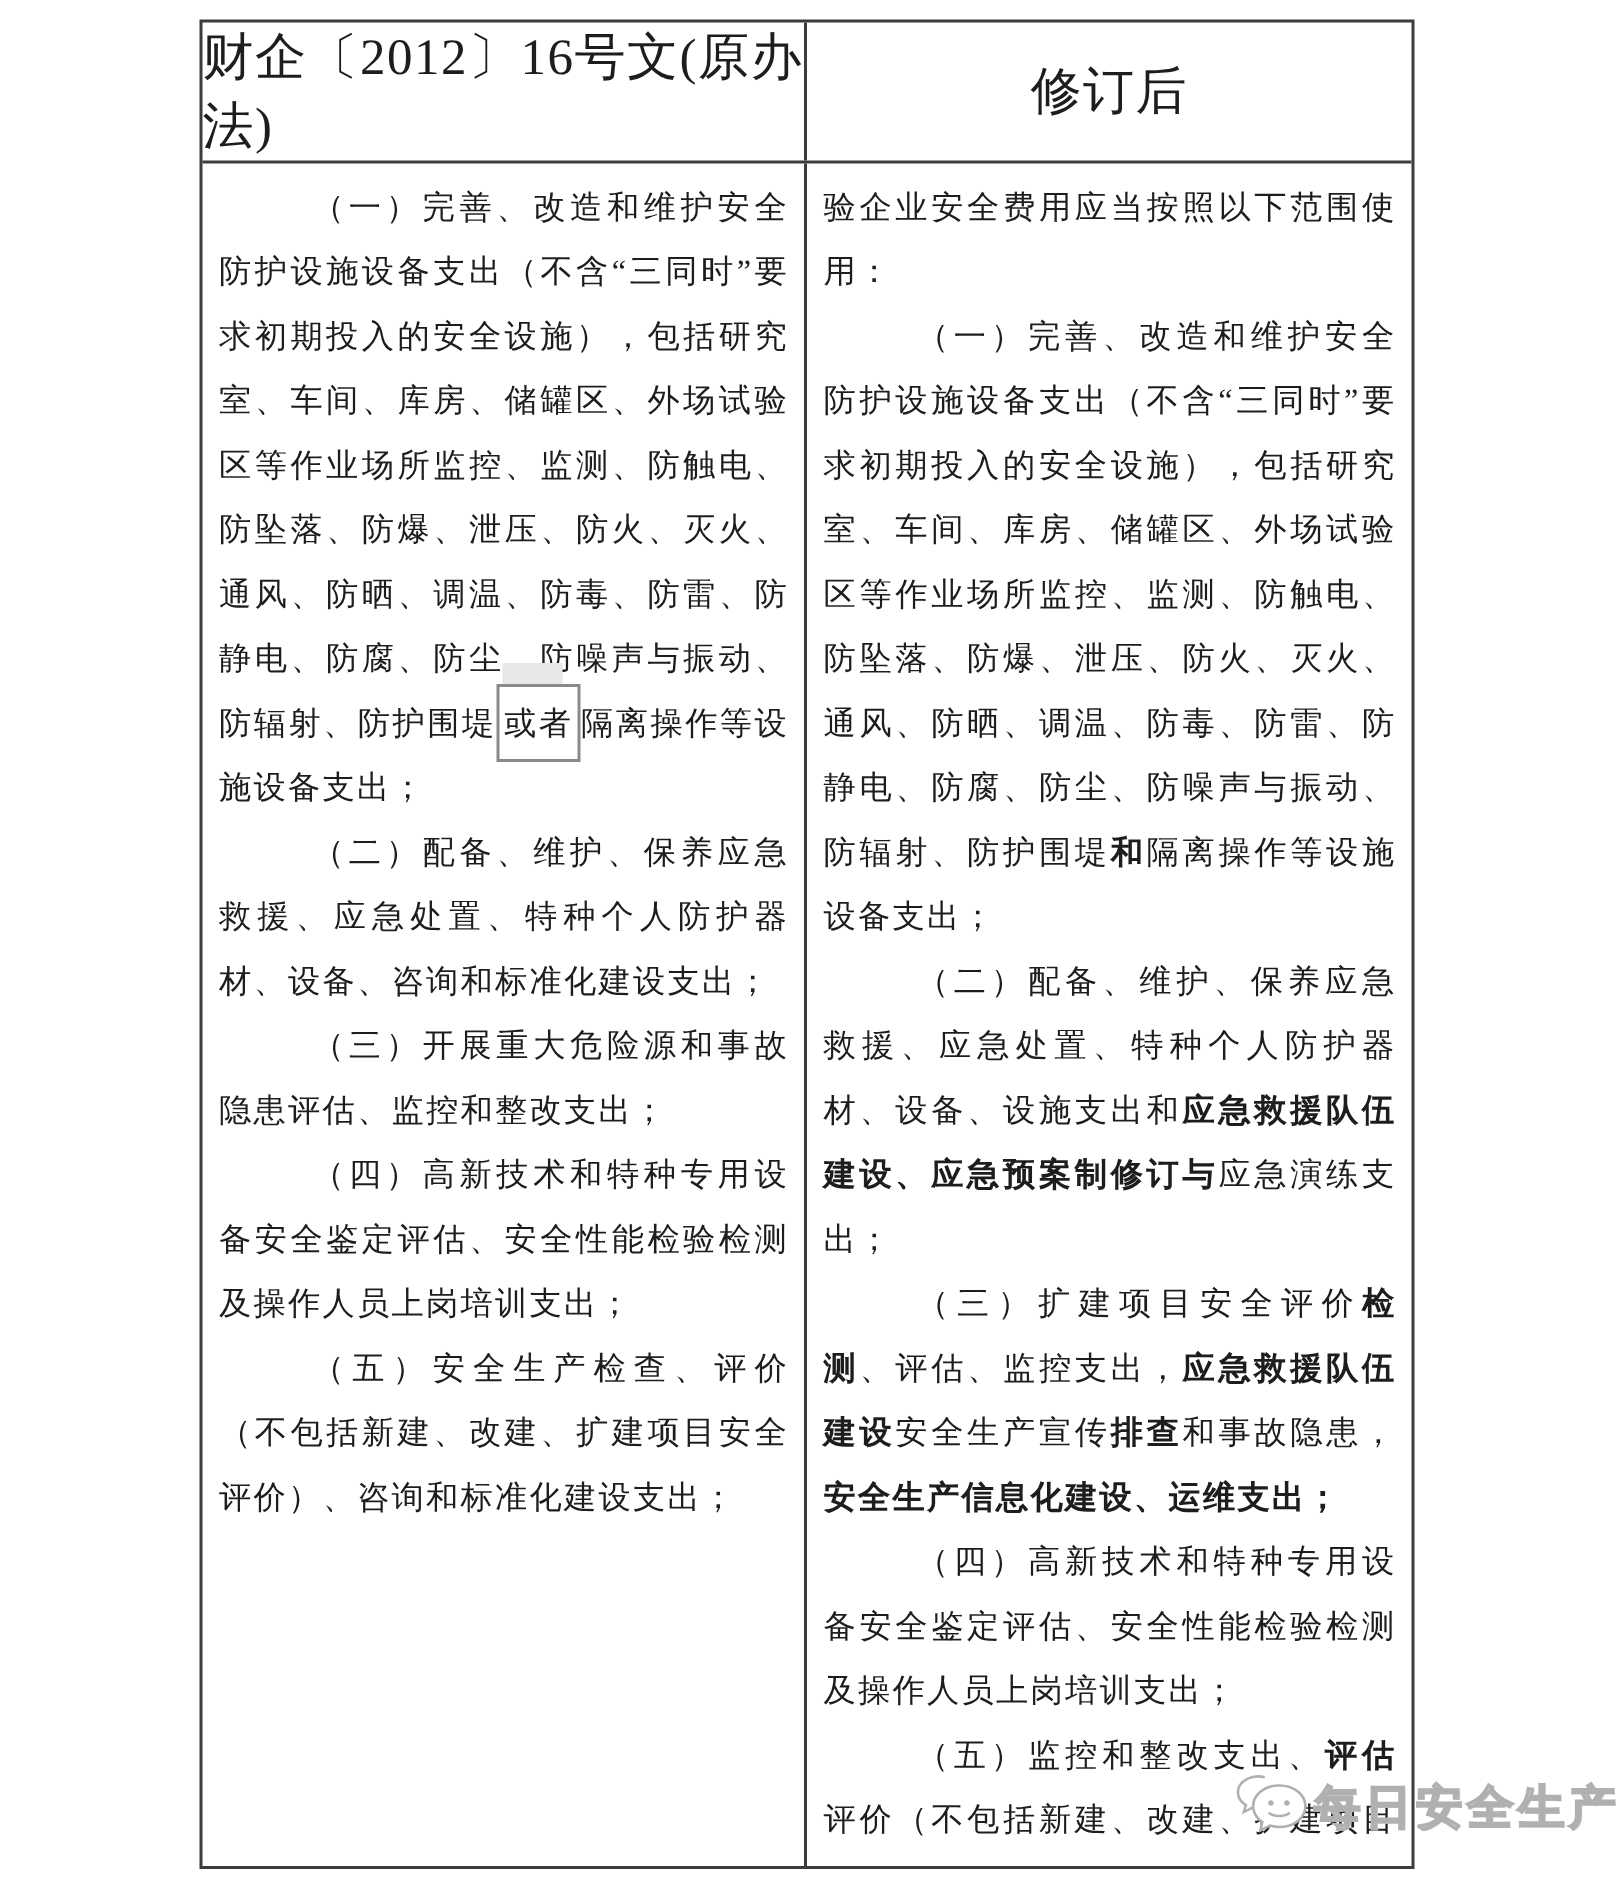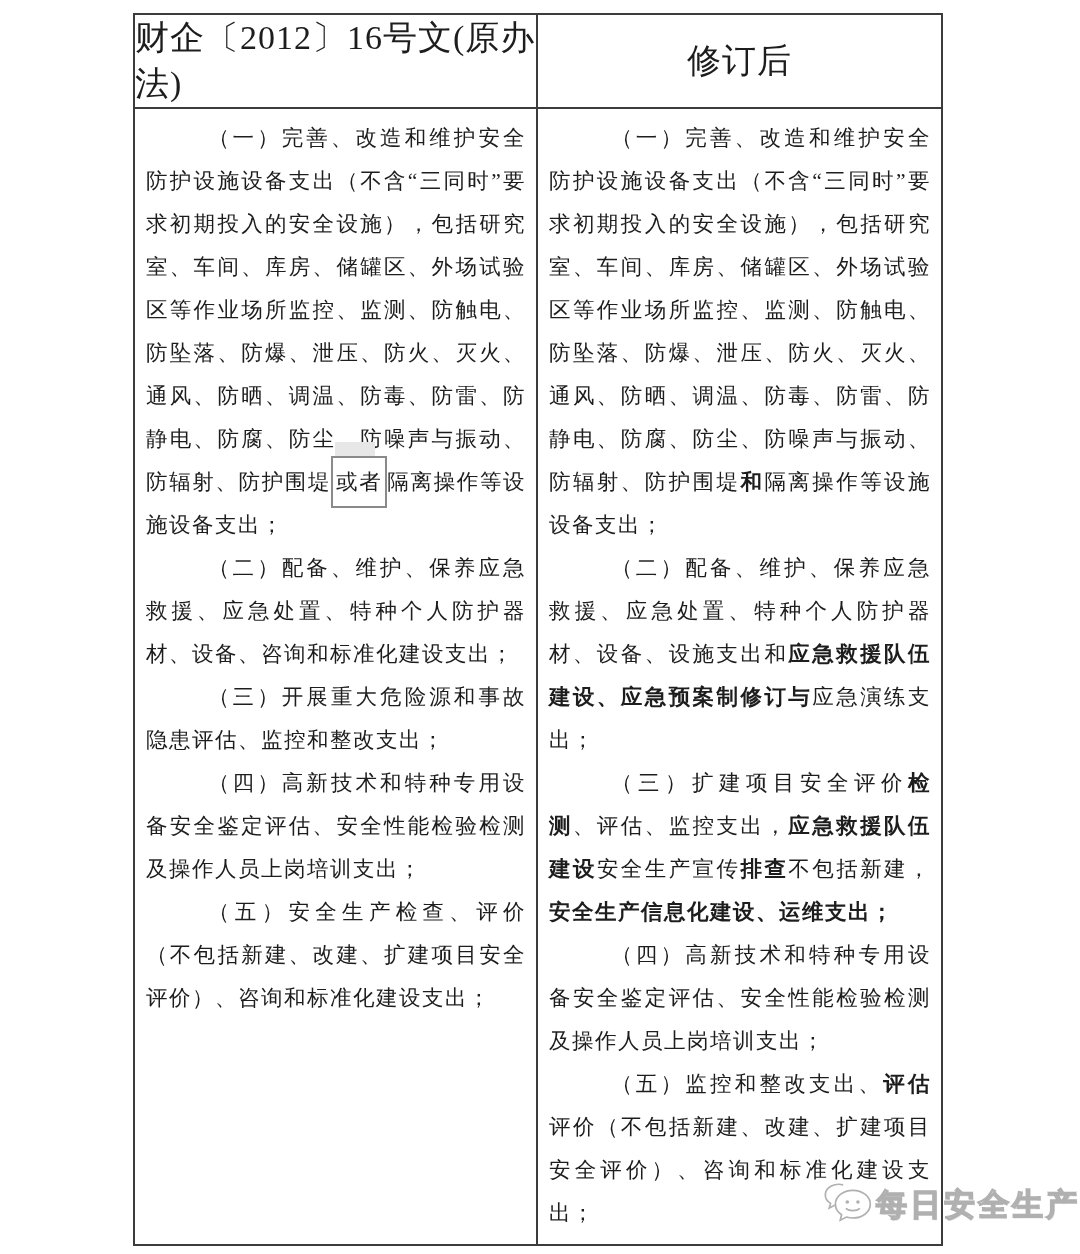--- a/index.html
+++ b/index.html
@@ -63,23 +63,24 @@
   <div class="tbody">
     <div class="td left" id="col-left">
         <p class="para"><span>（一）完善、改造和维护安全防护设施设备支出（不含“三同时”要求初期投入的安全设施），包括研究室、车间、库房、储罐区、外场试验区等作业场所监控、监测、防触电、防坠落、防爆、泄压、防火、灭火、通风、防晒、调温、防毒、防雷、防静电、防腐、防尘、防噪声与振动、防辐射、防护围堤</span><span class="boxed">或者</span><span>隔离操作等设施设备支出；</span></p>
         <p class="para"><span>（二）配备、维护、保养应急救援、应急处置、特种个人防护器材、设备、咨询和标准化建设支出；</span></p>
         <p class="para"><span>（三）开展重大危险源和事故隐患评估、监控和整改支出；</span></p>
         <p class="para"><span>（四）高新技术和特种专用设备安全鉴定评估、安全性能检验检测及操作人员上岗培训支出；</span></p>
         <p class="para"><span>（五）安全生产检查、评价（不包括新建、改建、扩建项目安全评价）、咨询和标准化建设支出；</span></p>
         <p class="para"></p>
       </div>
     <div class="td right" id="col-right">
+        <p class="para noindent"><span>验企业安全费用应当按照以下范围使用：</span></p>
         <p class="para"><span>（一）完善、改造和维护安全防护设施设备支出（不含“三同时”要求初期投入的安全设施），包括研究室、车间、库房、储罐区、外场试验区等作业场所监控、监测、防触电、防坠落、防爆、泄压、防火、灭火、通风、防晒、调温、防毒、防雷、防静电、防腐、防尘、防噪声与振动、防辐射、防护围堤</span><span class="bold">和</span><span>隔离操作等设施设备支出；</span></p>
         <p class="para"><span>（二）配备、维护、保养应急救援、应急处置、特种个人防护器材、设备、设施支出和</span><span class="bold">应急救援队伍建设、应急预案制修订与</span><span>应急演练支出；</span></p>
-        <p class="para"><span>（三）扩建项目安全评价</span><span class="bold">检测</span><span>、评估、监控支出，</span><span class="bold">应急救援队伍建设</span><span>安全生产宣传</span><span class="bold">排查</span><span>不包括新建，</span><span class="bold">安全生产信息化建设、运维支出；</span></p>
+        <p class="para"><span>（三）扩建项目安全评价</span><span class="bold">检测</span><span>、评估、监控支出，</span><span class="bold">应急救援队伍建设</span><span>安全生产宣传</span><span class="bold">排查</span><span>和事故隐患，</span><span class="bold">安全生产信息化建设、运维支出；</span></p>
         <p class="para"><span>（四）高新技术和特种专用设备安全鉴定评估、安全性能检验检测及操作人员上岗培训支出；</span></p>
         <p class="para"><span>（五）监控和整改支出、</span><span class="bold">评估</span><span>评价（不包括新建、改建、扩建项目安全评价）、咨询和标准化建设支出；</span></p>
         <p class="para"></p>
       </div>
   </div>
 </div>
 
 <div class="watermark">
   <svg width="56" height="46" viewBox="0 0 46 38">
     <g stroke="#b0b0b0" stroke-width="1.4" fill="#ffffff">

